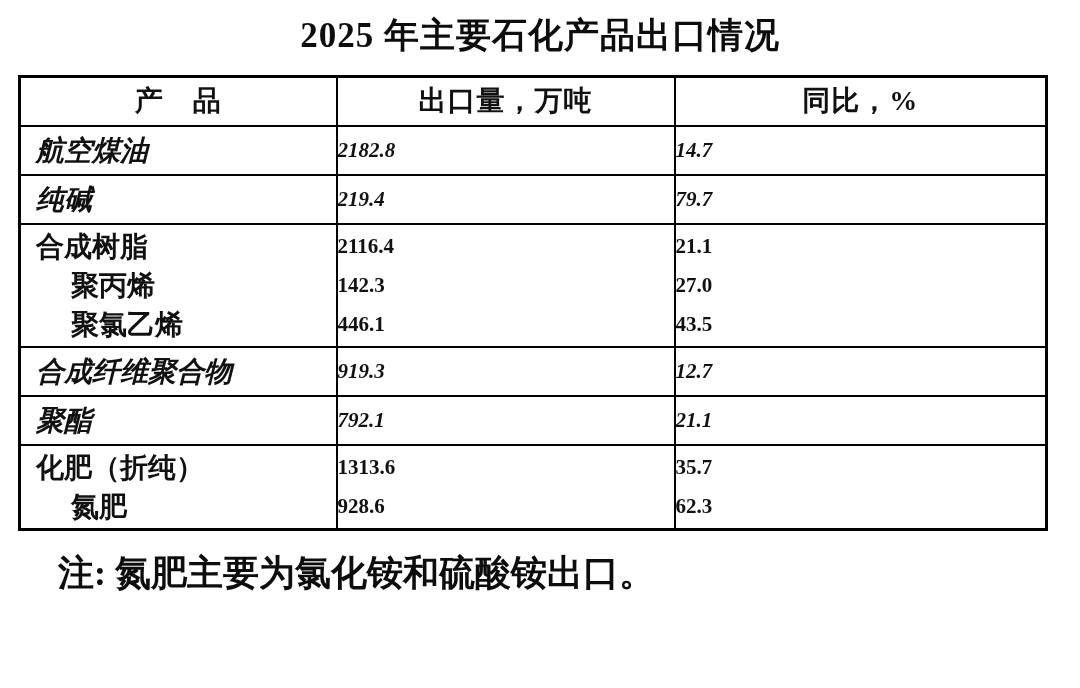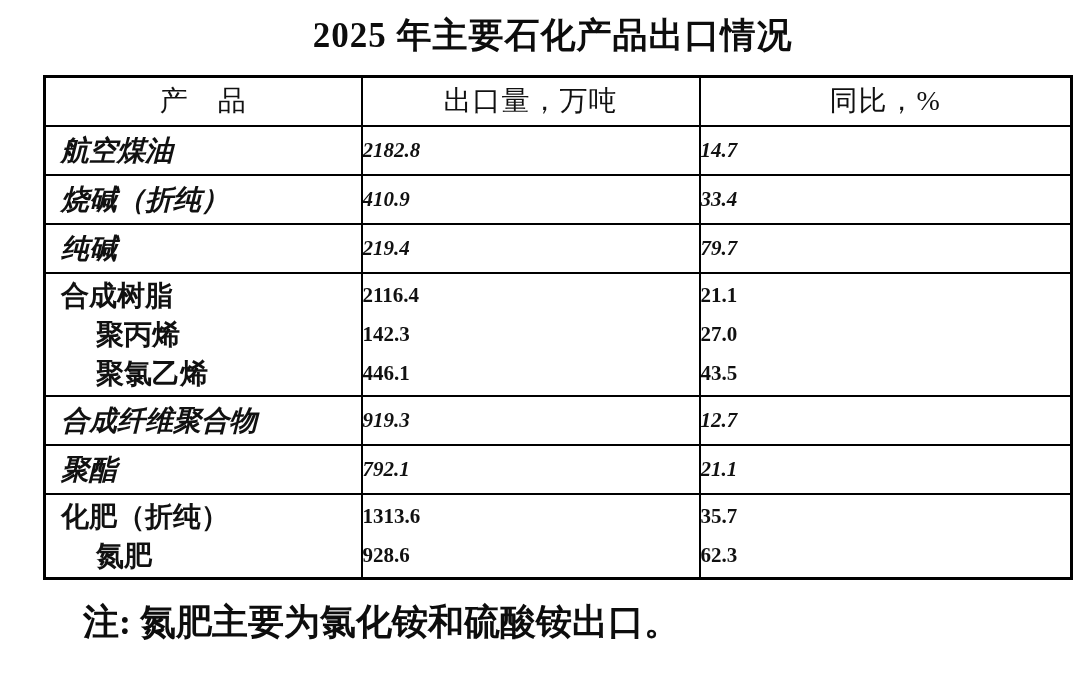--- a/index.html
+++ b/index.html
@@ -6,21 +6,20 @@
   html, body {
     width: 1080px; height: 688px;
     background: #ffffff;
     color: #111111;
     font-family: "Liberation Serif", "DejaVu Serif", serif;
   }
   .page {
     position: relative;
     width: 1080px; height: 688px;
     overflow: hidden;
-    padding-left: 25px;
   }
   .title {
     padding-top: 12px;
     text-align: center;
     font-size: 35px;
     font-weight: bold;
     letter-spacing: 1px;
     color: #0d0d0d;
   }
   table.main-table {
@@ -31,21 +30,21 @@
     border: 3px solid #000000;
   }
   .main-table th, .main-table td {
     border: 2px solid #000000;
     vertical-align: middle;
     overflow: hidden;
   }
   .main-table th {
     height: 49px;
     font-size: 28px;
-    font-weight: normal;
+    font-weight: bold;
     text-align: center;
     letter-spacing: 1px;
   }
   td.name-cell {
     text-align: left;
     padding-left: 15px;
     font-weight: bold;
     font-size: 28px;
   }
   td.num-cell {
@@ -85,31 +84,20 @@
     <tbody id="table-body">
         <tr class="single">
           <td class="name-cell">
             <div class="line">航空煤油</div>
           </td>
           <td class="num-cell">
             <div class="line">2182.8</div>
           </td>
           <td class="num-cell">
             <div class="line">14.7</div>
-          </td>
-        </tr>
-        <tr class="single">
-          <td class="name-cell">
-            <div class="line">烧碱（折纯）</div>
-          </td>
-          <td class="num-cell">
-            <div class="line">410.9</div>
-          </td>
-          <td class="num-cell">
-            <div class="line">33.4</div>
           </td>
         </tr>
         <tr class="single">
           <td class="name-cell">
             <div class="line">纯碱</div>
           </td>
           <td class="num-cell">
             <div class="line">219.4</div>
           </td>
           <td class="num-cell">

